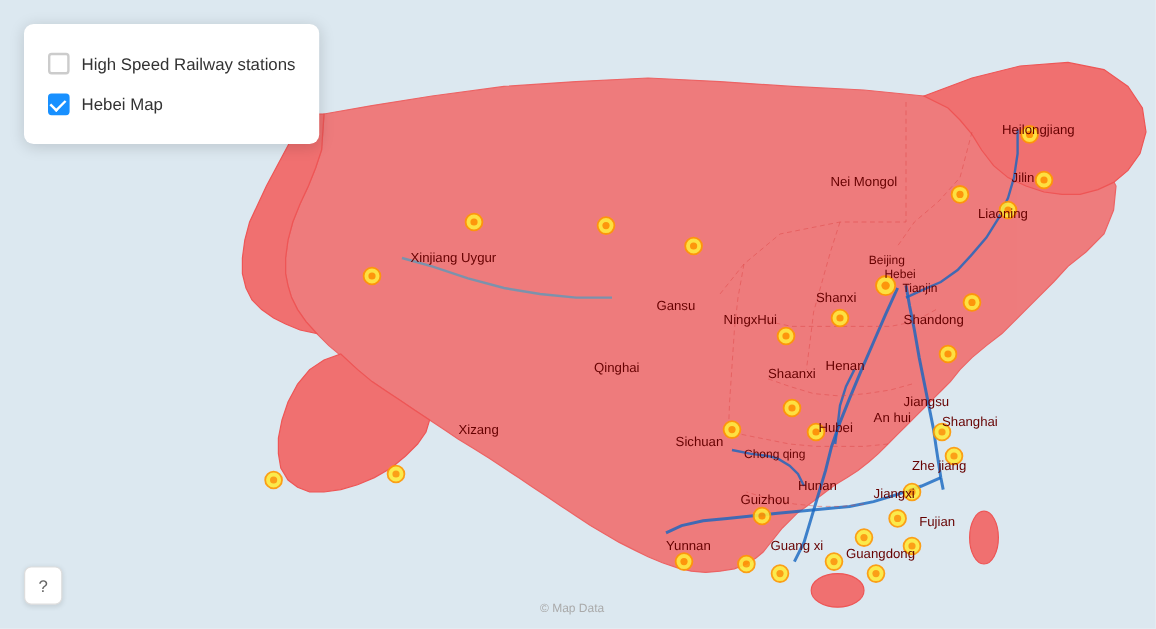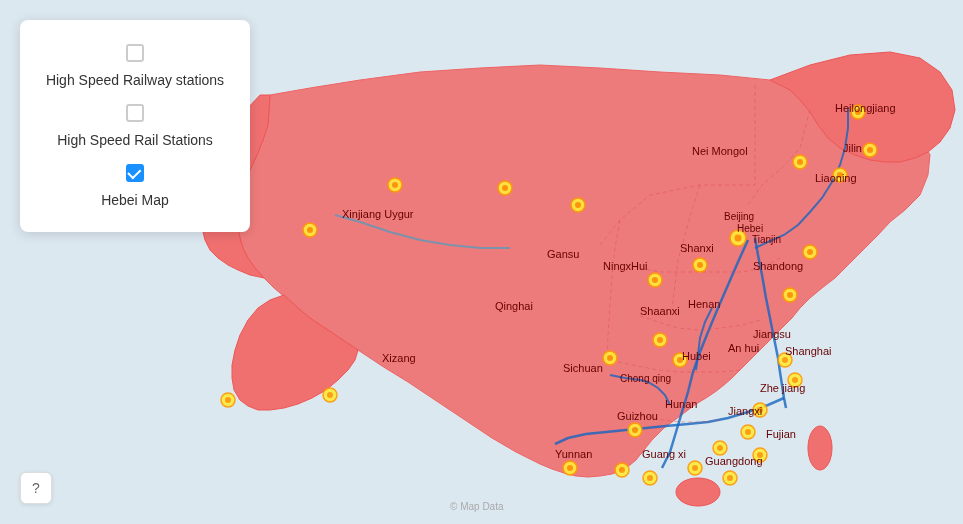--- a/index.html
+++ b/index.html
@@ -31,21 +31,20 @@
       min-width: 230px;
       z-index: 100;
     }
 
     .legend-item {
       display: flex;
       align-items: center;
       padding: 8px 0;
       gap: 10px;
       cursor: pointer;
-      flex-direction: column;
     }
 
     .checkbox {
       width: 18px;
       height: 18px;
       border: 2px solid #ccc;
       border-radius: 3px;
       flex-shrink: 0;
       display: flex;
       align-items: center;
@@ -279,24 +278,20 @@
     <text x="450" y="510" font-size="10" fill="#aaa" font-family="sans-serif">© Map Data</text>
   </svg>
 </div>
 
 <div class="legend-panel">
   <div class="legend-item">
     <div class="checkbox"></div>
     <span class="legend-label">High Speed Railway stations</span>
   </div>
   <div class="legend-item">
-    <div class="checkbox"></div>
-    <span class="legend-label">High Speed Rail Stations</span>
-  </div>
-  <div class="legend-item">
     <div class="checkbox checked"></div>
     <span class="legend-label">Hebei Map</span>
   </div>
 </div>
 
 <div class="help-btn">
   <span>?</span>
 </div>
 
 </body></html>

